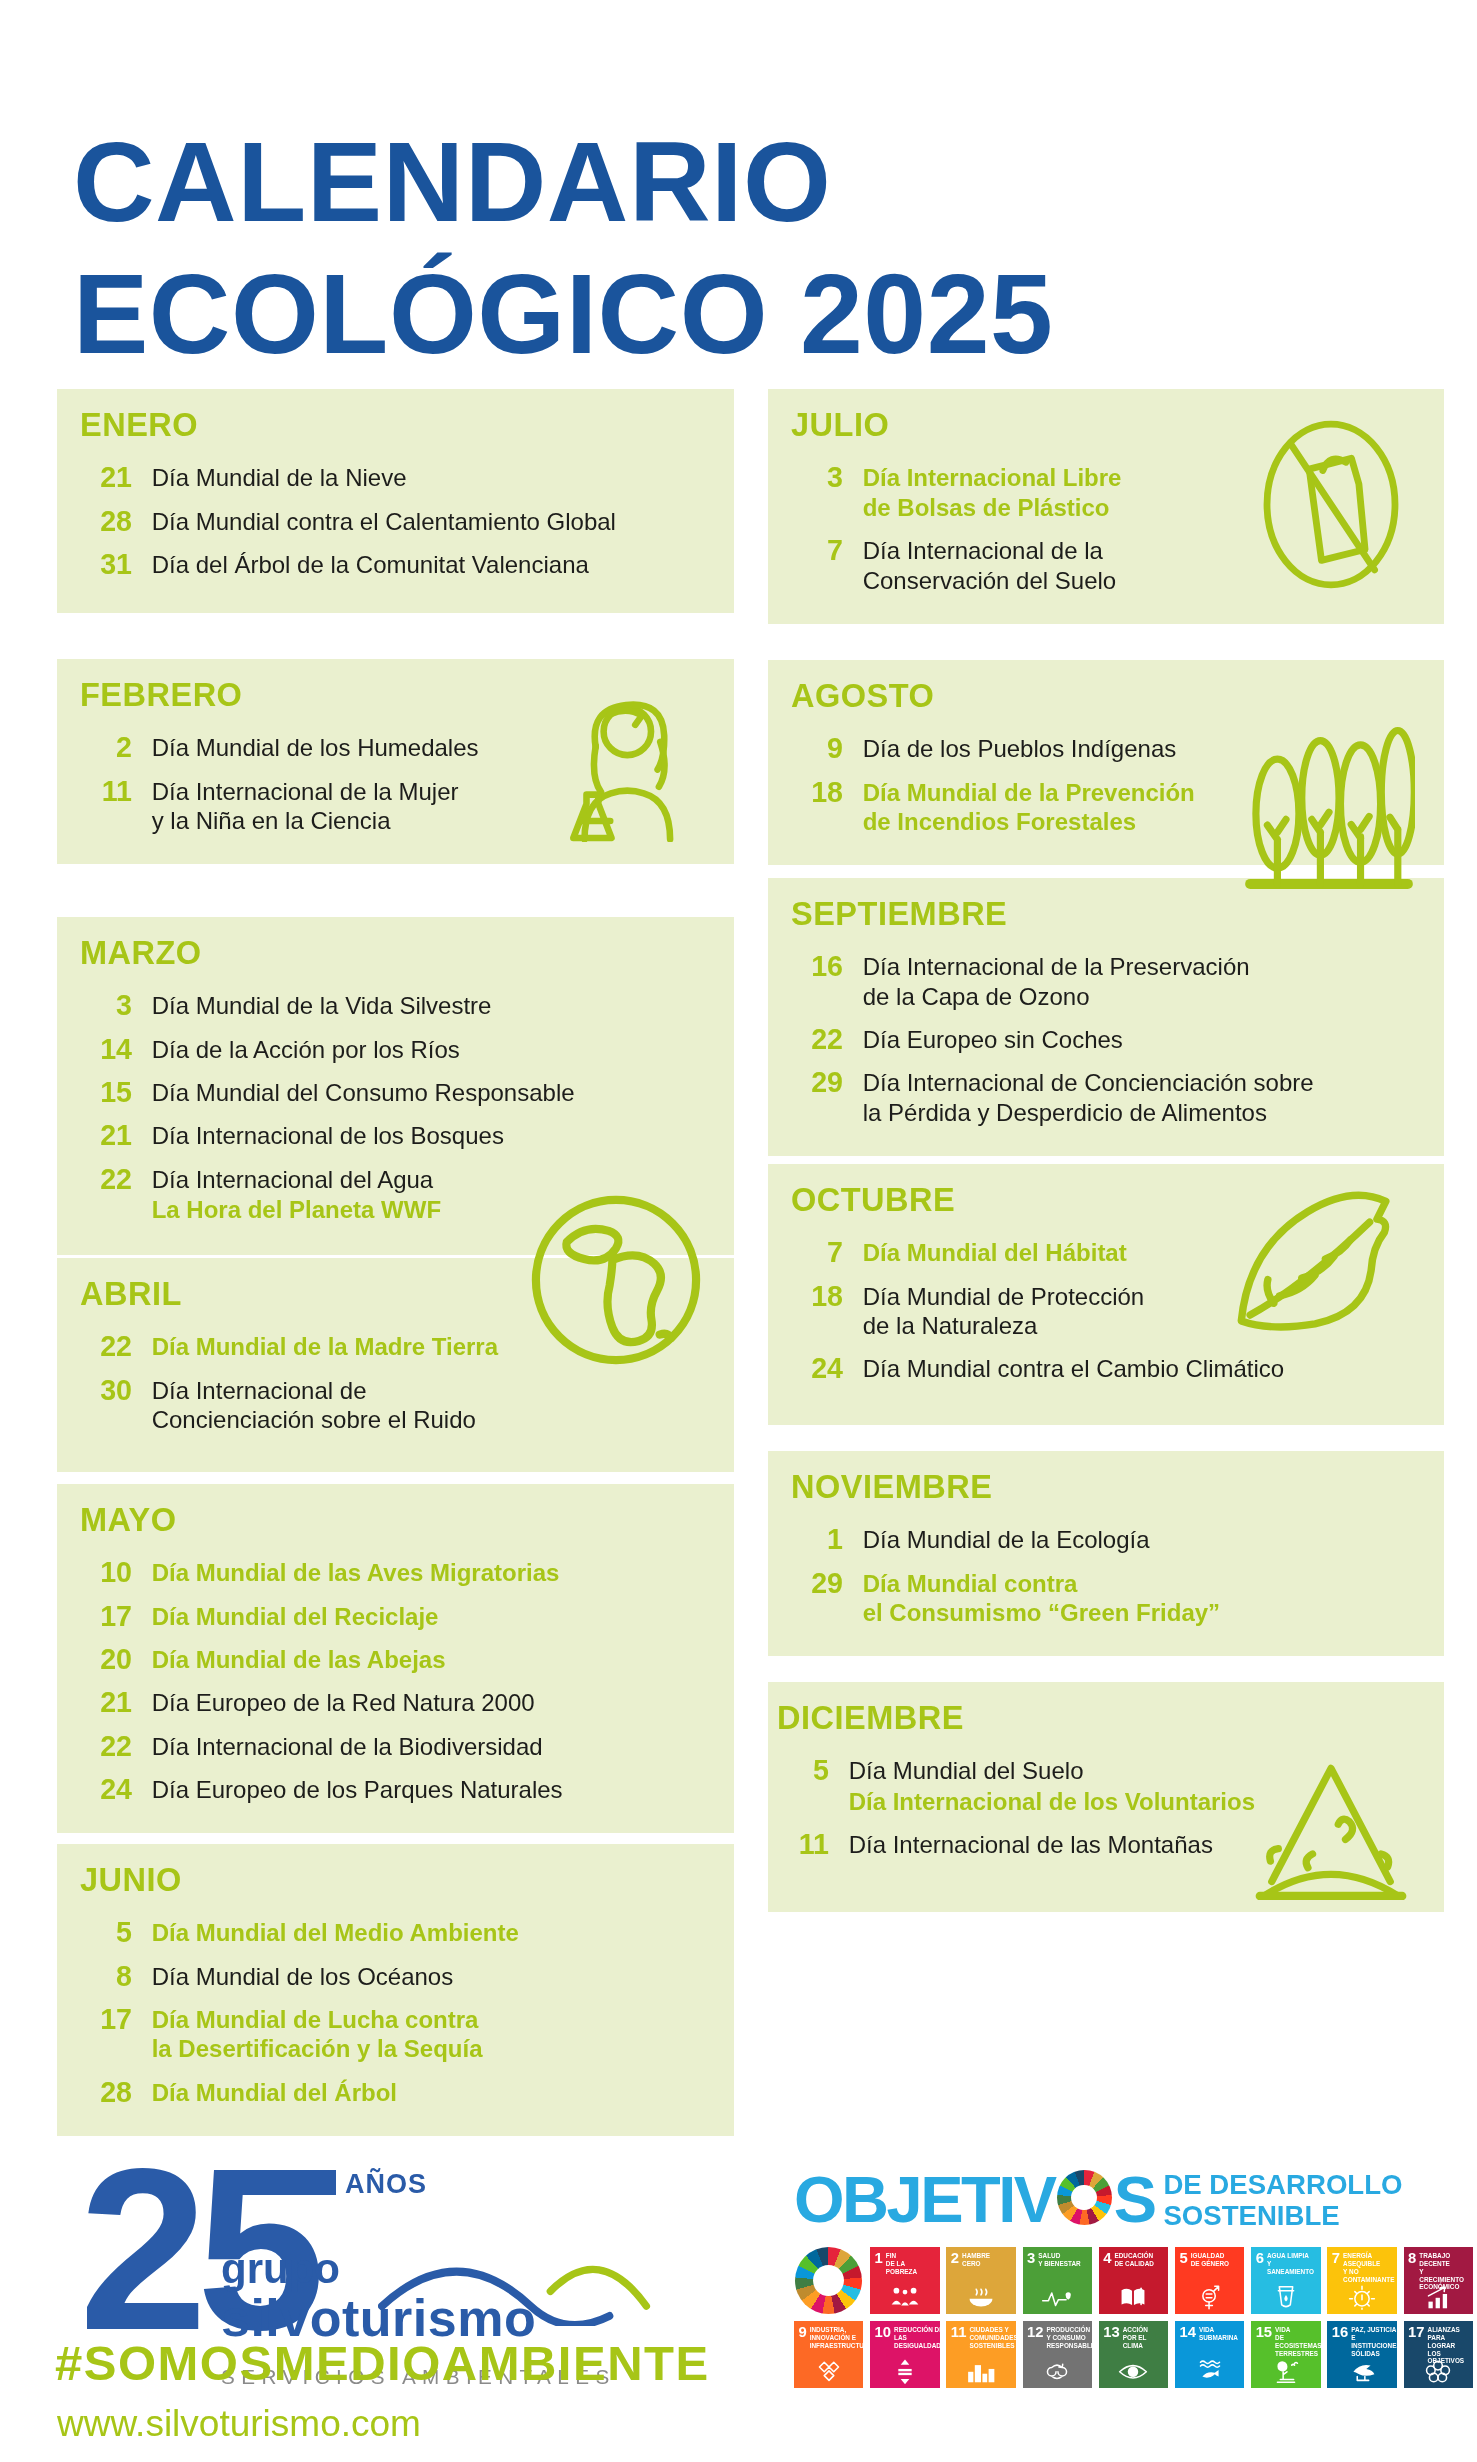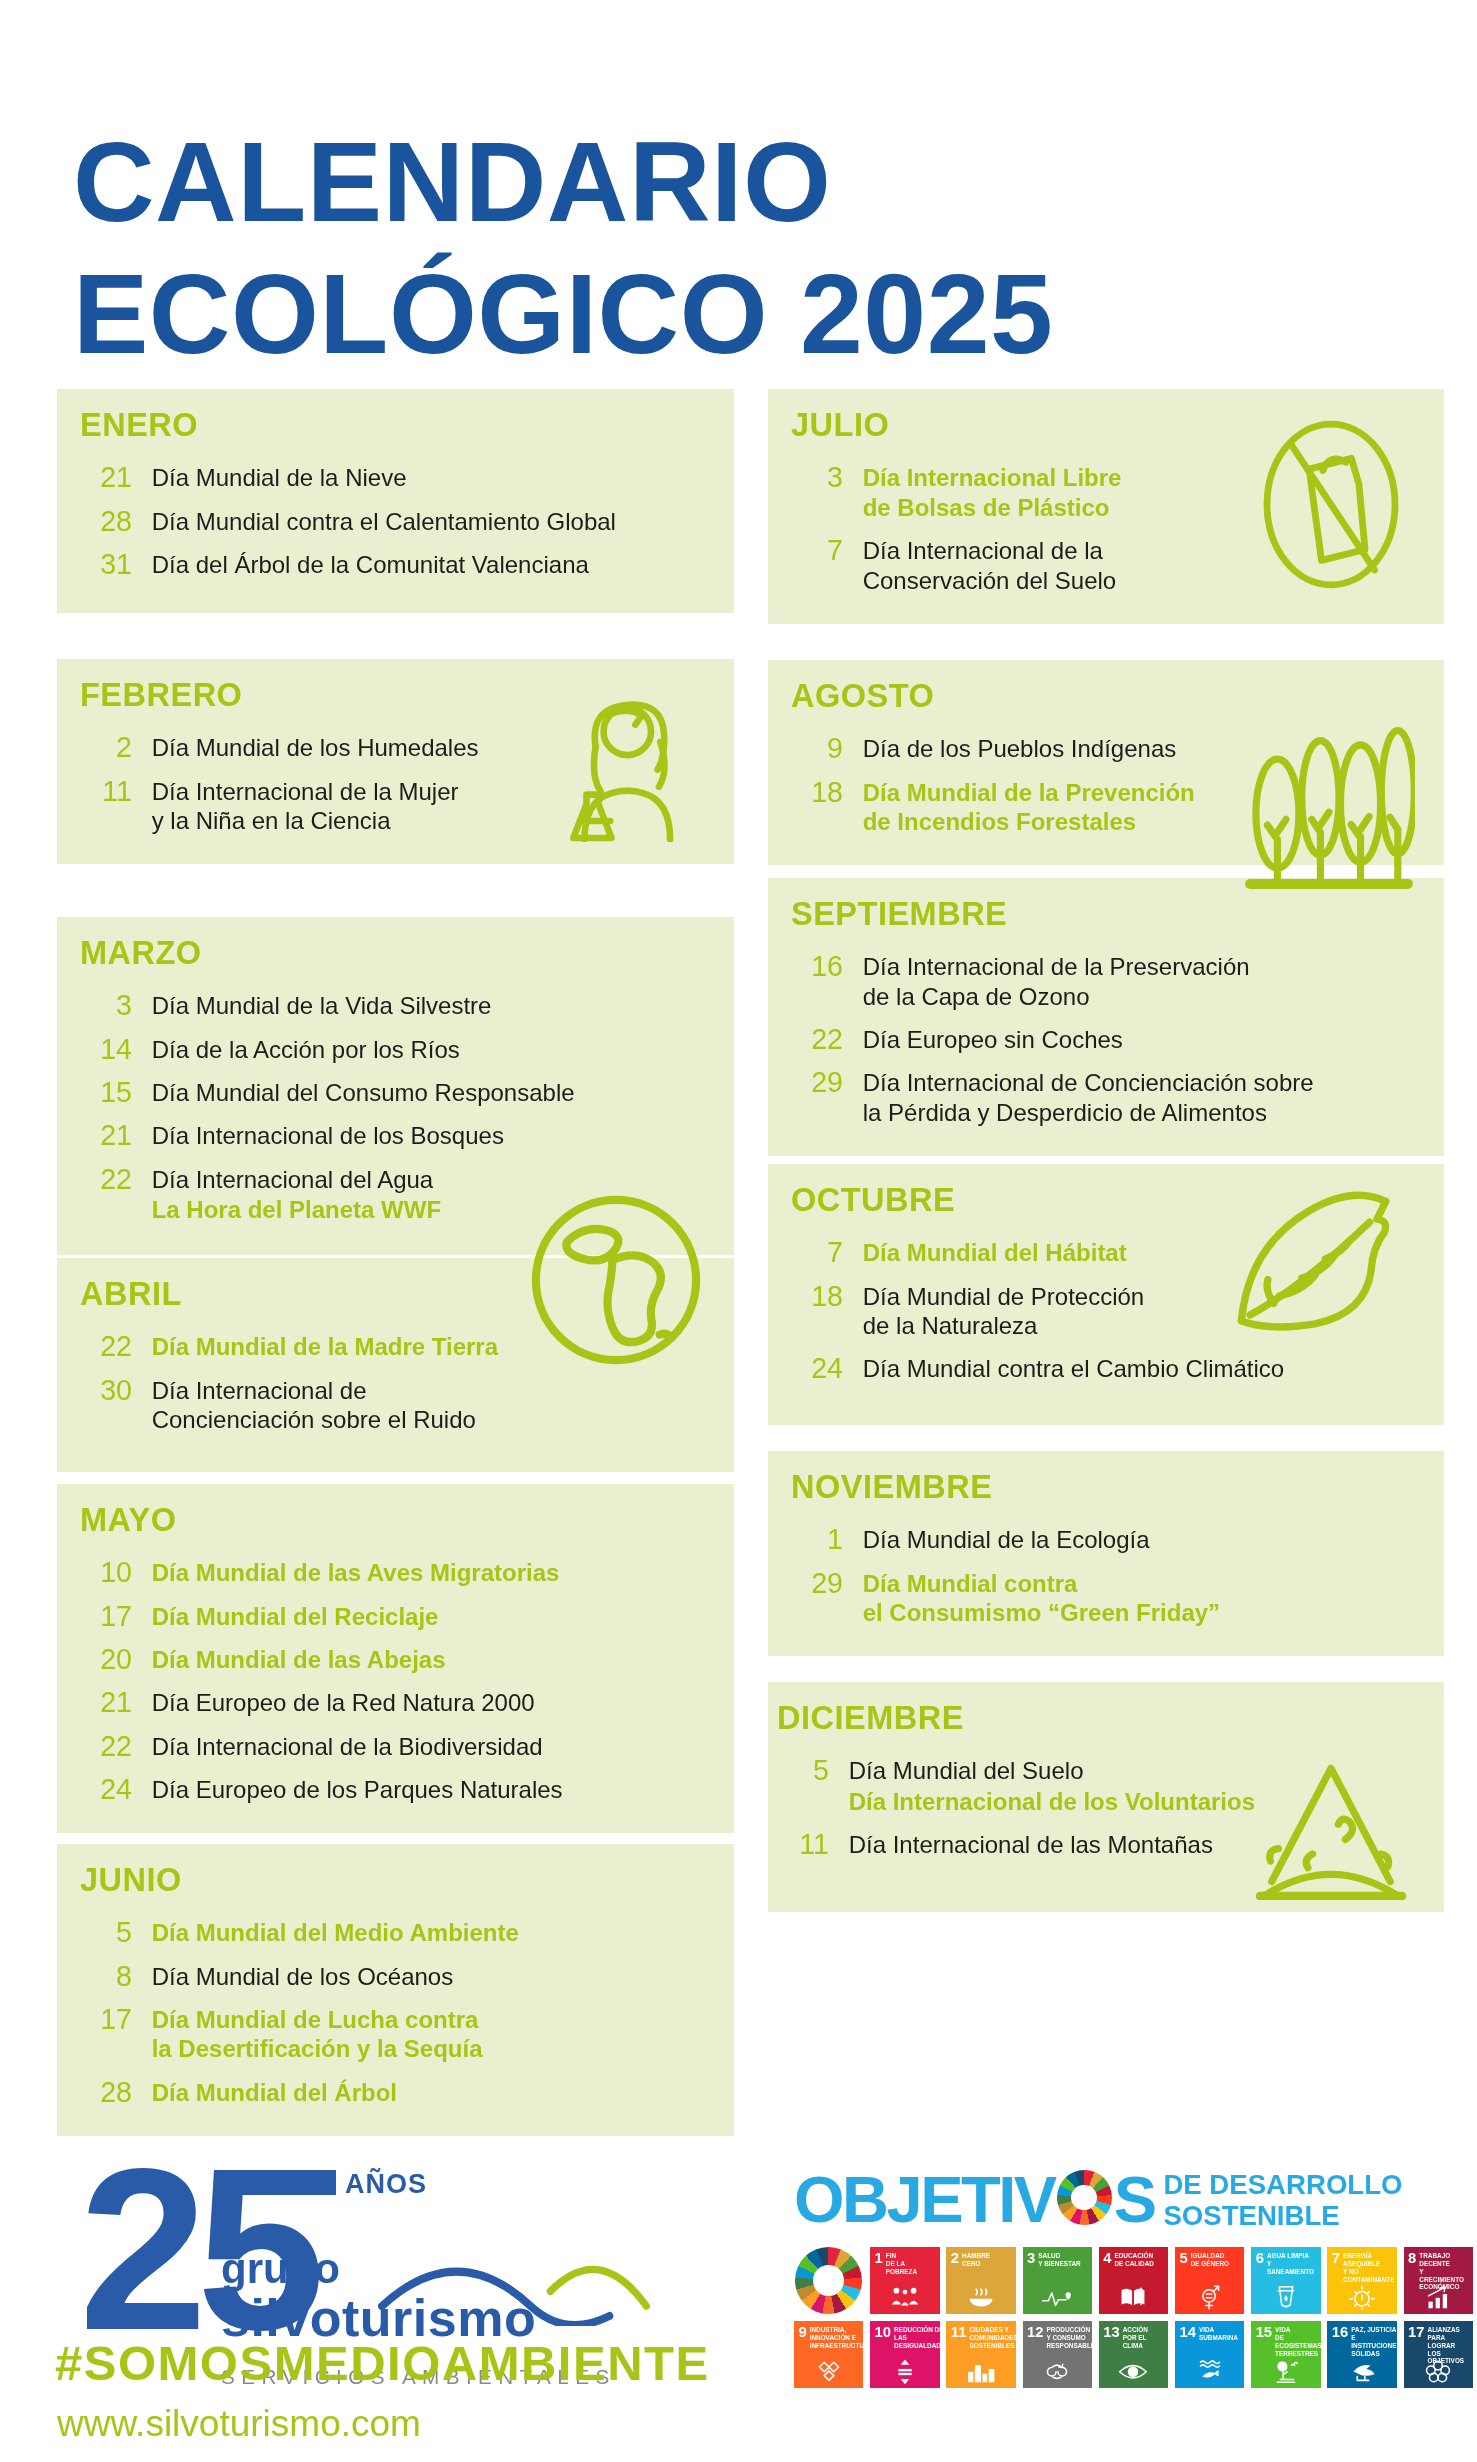--- a/index.html
+++ b/index.html
@@ -17,21 +17,21 @@
   #col-right{left:768px;width:676px}
   .panel{
     position:absolute;left:0;right:0;background:var(--panel-bg);
     padding:17.7px 22px 14.8px 22px;box-sizing:border-box;
   }
   .panel h2{
     font-size:32.5px;font-weight:800;color:var(--accent-green);
     margin:0 0 19.7px 1px;letter-spacing:0.5px;
   }
   .event{display:grid;grid-template-columns:53px 1fr;column-gap:19.7px;margin-bottom:13.8px}
-  .day{font-size:28.6px;font-weight:400;color:var(--accent-green);text-align:right;line-height:28.6px}
+  .day{font-size:28.6px;font-weight:700;color:var(--accent-green);text-align:right;line-height:28.6px}
   .txt{font-size:24px;line-height:29.5px;color:var(--dark-text);white-space:pre-line}
   .txt.hl{color:var(--accent-green);font-weight:700}
   .extra{margin-top:1px}
   .micon{position:absolute;color:var(--accent-green);z-index:2}
   .micon svg{width:100%;height:100%;display:block}
 
   
   .brand{position:absolute;left:79px;top:2162px;width:640px;height:207px}
   .n25{position:absolute;left:0;top:-4.9px;font-size:231px;font-weight:700;color:var(--logo-blue);line-height:0.8;letter-spacing:-10.8px}
   .bar25{position:absolute;left:159px;top:7.9px;width:98px;height:25.6px;background:var(--logo-blue)}

